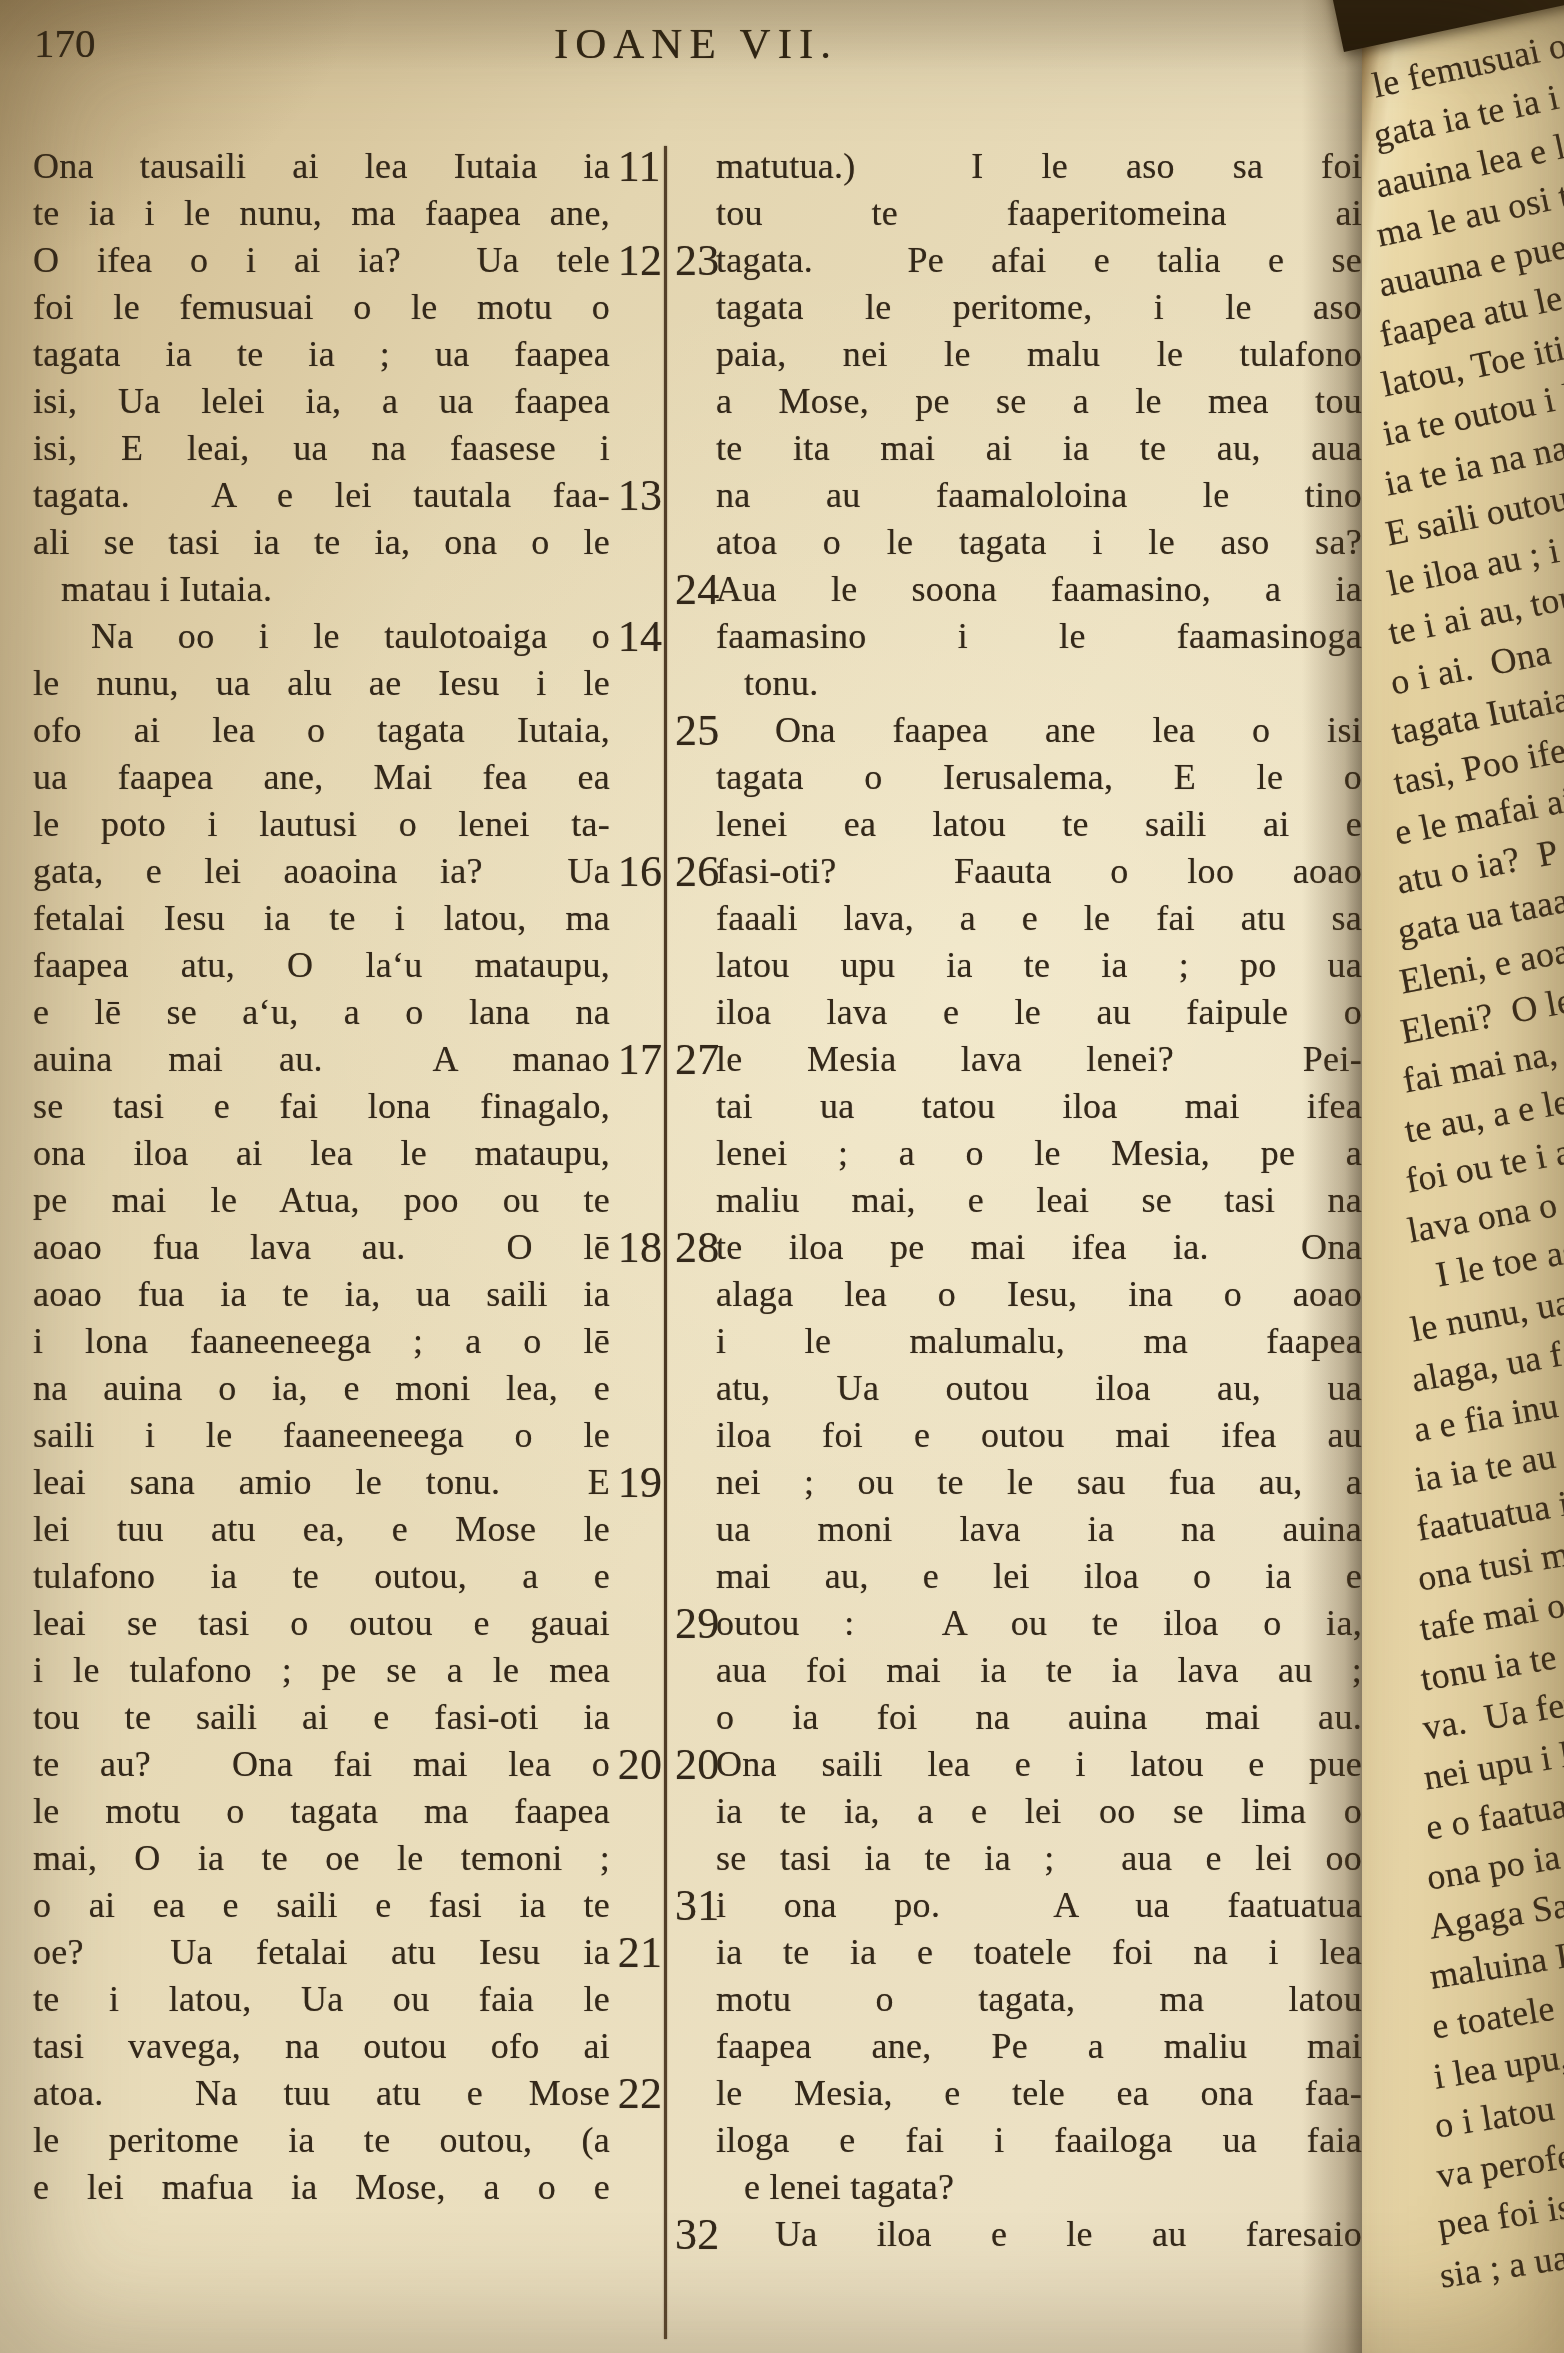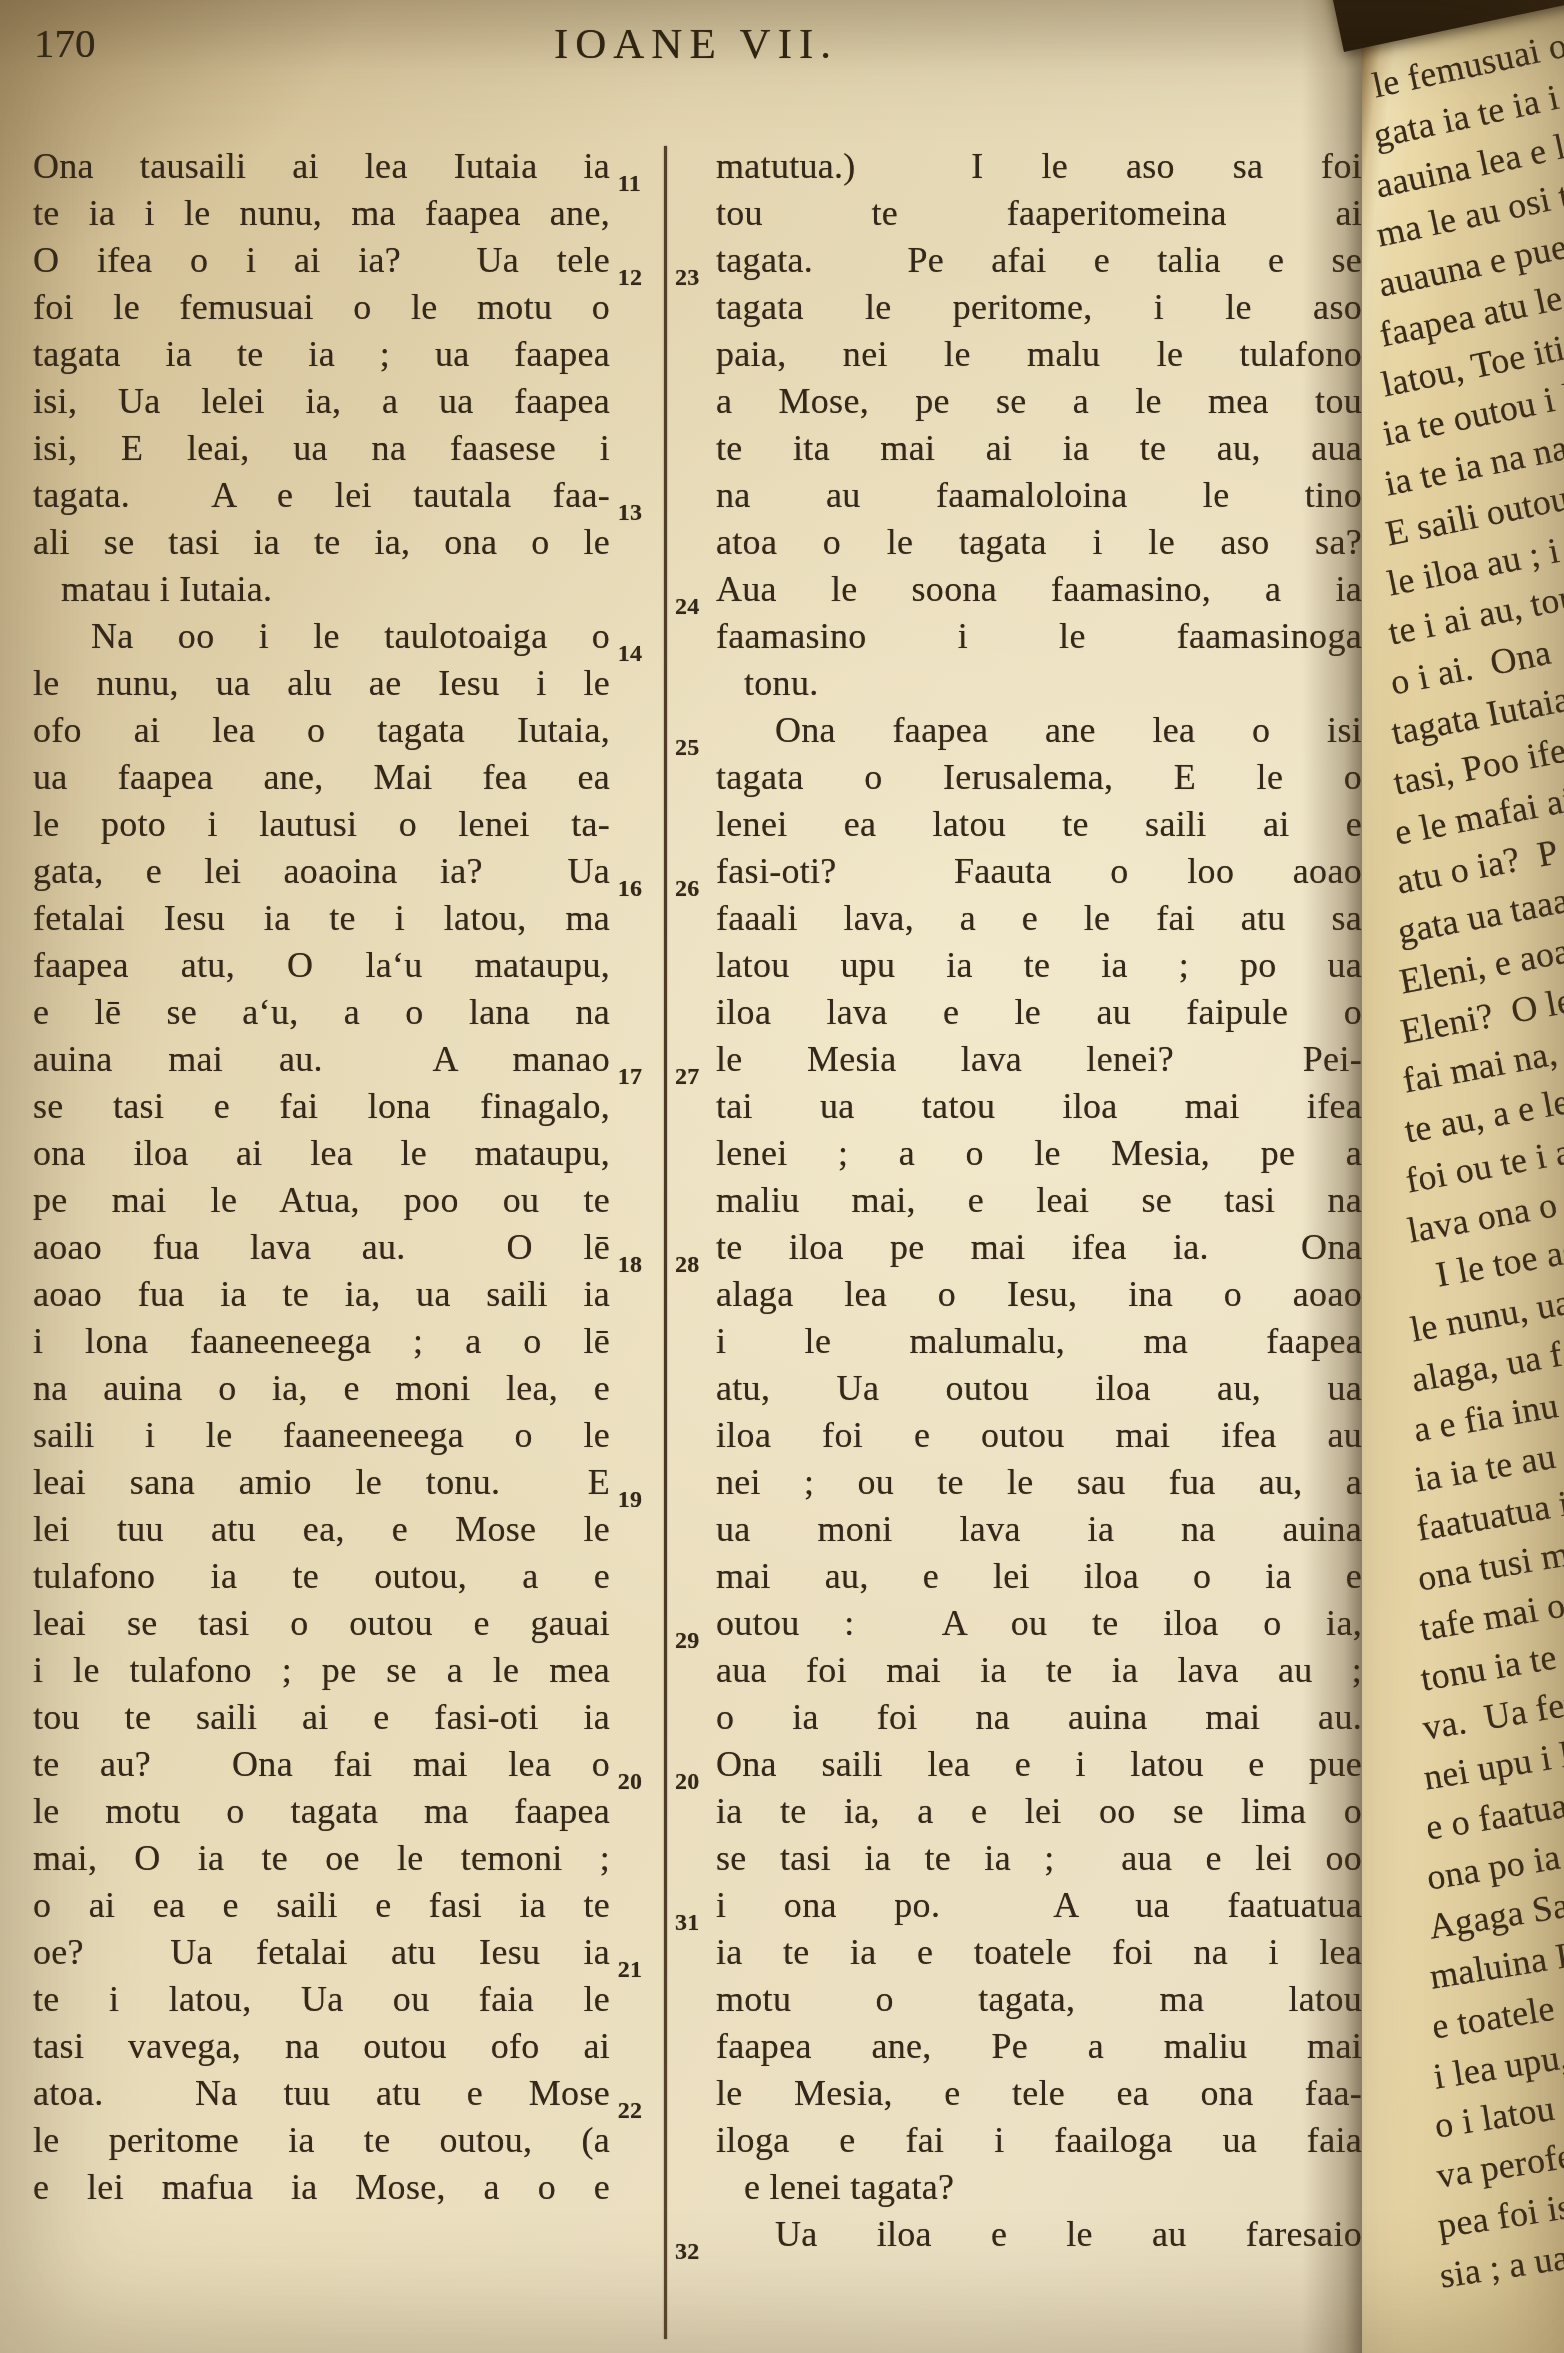--- a/index.html
+++ b/index.html
@@ -60,25 +60,24 @@
     text-align-last: justify;
     text-shadow: 0 0 0.8px rgba(60,45,25,0.55);
     white-space: normal;
   }
   .col-r .line { box-sizing: border-box; padding-left: 41px; }
   .line.noj { text-align-last: left; margin-left: 28px; }
   .col-l .line.ind { box-sizing: border-box; padding-left: 58px; }
   .col-r .line.ind { padding-left: 100px; }
 
   .vnum {
-    position: absolute; top: 17px;
-    font-size: 24px; line-height: 47px;
+    position: absolute; top: 0;
+    font-size: 44px; line-height: 47px;
     color: #33281a;
     text-shadow: 0 0 0.8px rgba(60,45,25,0.55);
-    font-weight: bold;
   }
   .col-l .vnum { left: calc(100% + 7.8px); width: 39px; text-align: right; }
   .col-r .vnum { left: 0; width: 38px; text-align: left; }
 
   .rule {
     position: absolute; left: 664px; top: 146px;
     width: 3.1px; height: 2193px;
     background: linear-gradient(to bottom, #55412a, #4a3722 60%, #5a462e);
     box-shadow: 0 0 1.6px rgba(70,52,30,0.7);
   }

